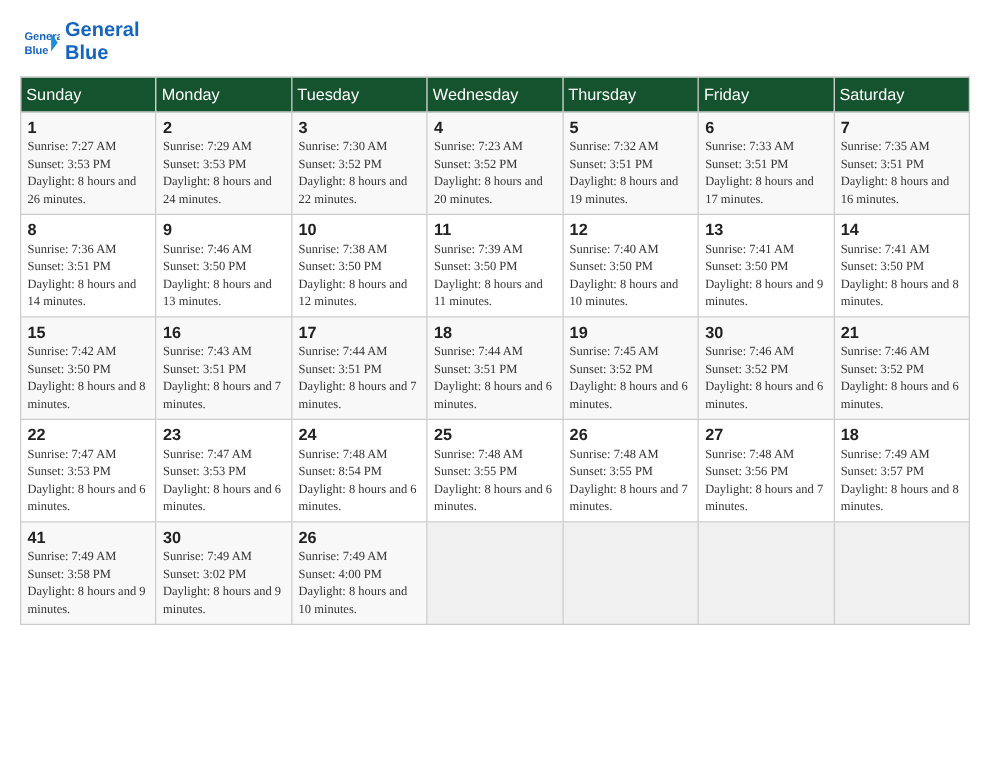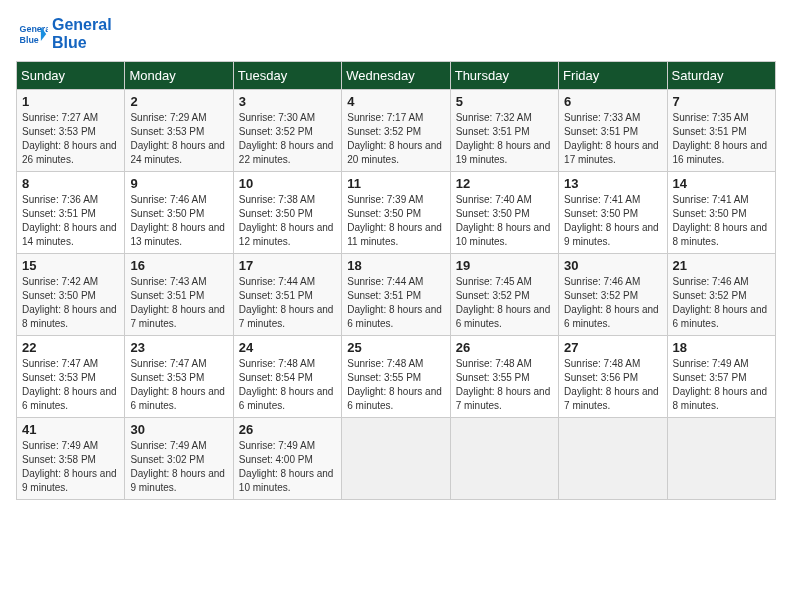--- a/index.html
+++ b/index.html
@@ -66,20 +66,21 @@
       font-size: 13px;
       font-weight: bold;
       color: #222;
       display: block;
       margin-bottom: 2px;
     }
     .day-info {
       color: #333;
       font-size: 10px;
       line-height: 1.4;
+      font-family: Liberation Serif, serif;
     }
     .empty-cell {
       background: #f0f0f0 !important;
     }
   </style>
 </head>
 <body>
 
 <div class="header-area">
   <div class="logo">
@@ -136,21 +137,21 @@
         <span class="day-number">3</span>
         <div class="day-info">
           <span>Sunrise: 7:30 AM</span><br>
           <span>Sunset: 3:52 PM</span><br>
           <span>Daylight: 8 hours and 22 minutes.</span>
         </div>
       </td>
         <td>
         <span class="day-number">4</span>
         <div class="day-info">
-          <span>Sunrise: 7:17 AM</span><br>
+          <span>Sunrise: 7:23 AM</span><br>
           <span>Sunset: 3:52 PM</span><br>
           <span>Daylight: 8 hours and 20 minutes.</span>
         </div>
       </td>
         <td>
         <span class="day-number">5</span>
         <div class="day-info">
           <span>Sunrise: 7:32 AM</span><br>
           <span>Sunset: 3:51 PM</span><br>
           <span>Daylight: 8 hours and 19 minutes.</span>

